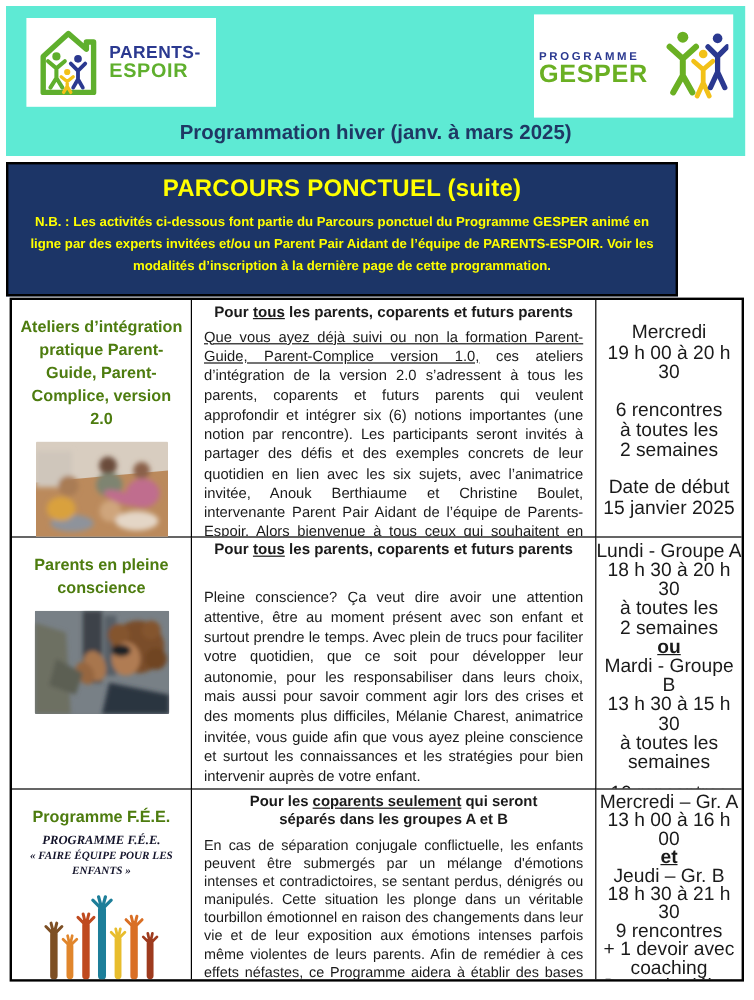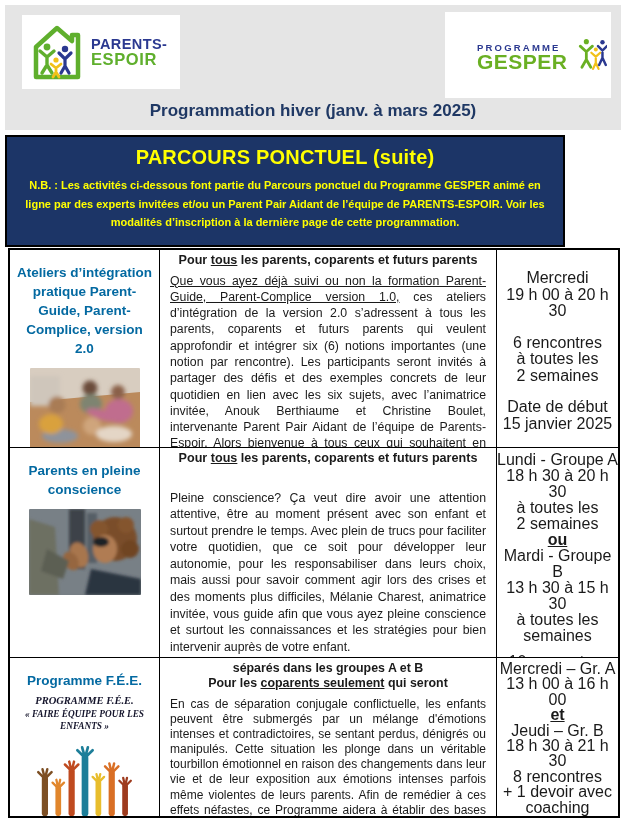--- a/index.html
+++ b/index.html
@@ -1,48 +1,48 @@
 <!DOCTYPE html>
 <html><head>
 <meta charset="utf-8">
 <style>
   html,body{margin:0;padding:0;background:#fff;}
   .page{width:628px;height:833px;position:relative;background:#fff;
         font-family:"Liberation Sans", sans-serif;color:#1a1a1a;overflow:hidden;}
 
   
-  .header-band{position:absolute;left:5px;top:5px;width:616px;height:125px;background:#e5e5e5;}
+  .header-band{position:absolute;left:5px;top:5px;width:616px;height:125px;background:#5eead4;}
   .logo-box{position:absolute;background:#fff;display:flex;align-items:center;box-sizing:border-box;}
   .logo-left{left:17px;top:10px;width:158px;height:74px;padding:4px 6px;gap:5px;}
   .logo-right{right:10px;top:7px;width:166px;height:86px;justify-content:center;gap:5px;padding:4px;}
   .pe-text{line-height:15px;font-weight:800;}
   .pe-l1{color:#2b3990;font-size:14.5px;letter-spacing:.4px;}
   .pe-l2{color:#5faf2d;font-size:16.5px;letter-spacing:.6px;}
-  .ge-text{text-align:left;line-height:14px;font-weight:800;margin-left:28px;}
+  .ge-text{text-align:left;line-height:14px;font-weight:800;}
   .ge-l1{color:#2b3990;font-size:9.5px;letter-spacing:2.2px;}
   .ge-l2{color:#6ab023;font-size:21px;letter-spacing:.5px;}
   .band-title{position:absolute;left:0;right:0;bottom:9px;text-align:center;
               color:#1f3864;font-weight:bold;font-size:17px;}
 
   
   .banner{position:absolute;left:5px;top:135px;width:560px;height:112px;background:#1c3567;
           border:2px solid #000;box-sizing:border-box;text-align:center;color:#ffff00;font-weight:bold;}
   .banner-title{font-size:20px;margin-top:9px;letter-spacing:.2px;}
   .banner-note{font-size:11px;line-height:18.5px;width:95%;margin:7px auto 0;}
 
   
   .ptable{position:absolute;left:8px;top:248px;width:612px;border:2px solid #000;
           display:grid;grid-template-columns:150px 337px 1fr;box-sizing:border-box;background:#fff;}
   .c{border-right:1.5px solid #000;border-bottom:1.5px solid #000;box-sizing:border-box;overflow:hidden;}
   .c.last-col{border-right:none;}
   .c.last-row{border-bottom:none;}
   .r1{height:198px;} .r2{height:210px;} .r3{height:158px;}
 
   .cell-left{text-align:center;padding-top:13px;}
-  .prog-title{color:#0369a1;font-weight:bold;font-size:13.5px;line-height:19px;padding:0 6px;}
+  .prog-title{color:#4d7c0f;font-weight:bold;font-size:13.5px;line-height:19px;padding:0 6px;}
   .photo{margin-top:10px;border-radius:1px;}
 
   .cell-mid{padding:3px 10px;}
   .mid-head{text-align:center;font-weight:bold;font-size:12.6px;line-height:15.5px;}
   .u{text-decoration:underline;}
   .mid-body{text-align:justify;font-size:12.3px;line-height:16.3px;}
   .mb-r1{margin-top:4px;}
   .mb-r2{margin-top:23px;line-height:16.6px;}
   .mb-r3{margin-top:6px;font-size:12px;line-height:15.1px;}
   .mh-r3{font-size:12.4px;line-height:15px;}
@@ -234,33 +234,33 @@
           <path stroke="#e8bd2d" stroke-width="2.4" d="M76 52 l-6 -6 M76 52 l-2 -9 M76 52 l2 -9 M76 52 l6 -6"></path>
           <path stroke="#d96f25" stroke-width="6.5" d="M90 84 V42"></path>
           <path stroke="#d96f25" stroke-width="2.6" d="M90 42 l-7 -7 M90 42 l-2.5 -10 M90 42 l2.5 -10 M90 42 l7 -7"></path>
           <path stroke="#9e3b1e" stroke-width="6" d="M104 84 V56"></path>
           <path stroke="#9e3b1e" stroke-width="2.4" d="M104 56 l-6 -6 M104 56 l-2 -9 M104 56 l2 -9 M104 56 l6 -6"></path>
         </g>
       </svg>
     </div>
     <div class="c r3 last-row cell-mid">
       <div class="mid-head mh-r3">
+        <div><span>Pour les </span><span class="u">coparents seulement</span><span> qui seront</span></div>
         <div>séparés dans les groupes A et B</div>
-        <div><span>Pour les </span><span class="u">coparents seulement</span><span> qui seront</span></div>
       </div>
       <div class="mid-body mb-r3"><span>En cas de séparation conjugale conflictuelle, les enfants peuvent être submergés par un mélange d'émotions intenses et contradictoires, se sentant perdus, dénigrés ou manipulés. Cette situation les plonge dans un véritable tourbillon émotionnel en raison des changements dans leur vie et de leur exposition aux émotions intenses parfois même violentes de leurs parents. Afin de remédier à ces effets néfastes, ce Programme aidera à établir des bases solides de communication entre les coparents pour le bien-être des enfants.</span></div>
     </div>
     <div class="c r3 last-row last-col cell-right sr3">
 
     <div class="sline">Mercredi – Gr. A</div>
         <div class="sline">13 h 00 à 16 h 00</div>
         <div class="sline u-bold">et</div>
         <div class="sline">Jeudi – Gr. B</div>
         <div class="sline">18 h 30 à 21 h 30</div>
-        <div class="sline">8 rencontres</div>
+        <div class="sline">9 rencontres</div>
         <div class="sline">+ 1 devoir avec</div>
         <div class="sline">coaching</div>
         <div class="sline">Dates de début</div>
         <div class="sline">à confirmer</div>
       </div>
 
   </div>
 </div>
 
 </body></html>

